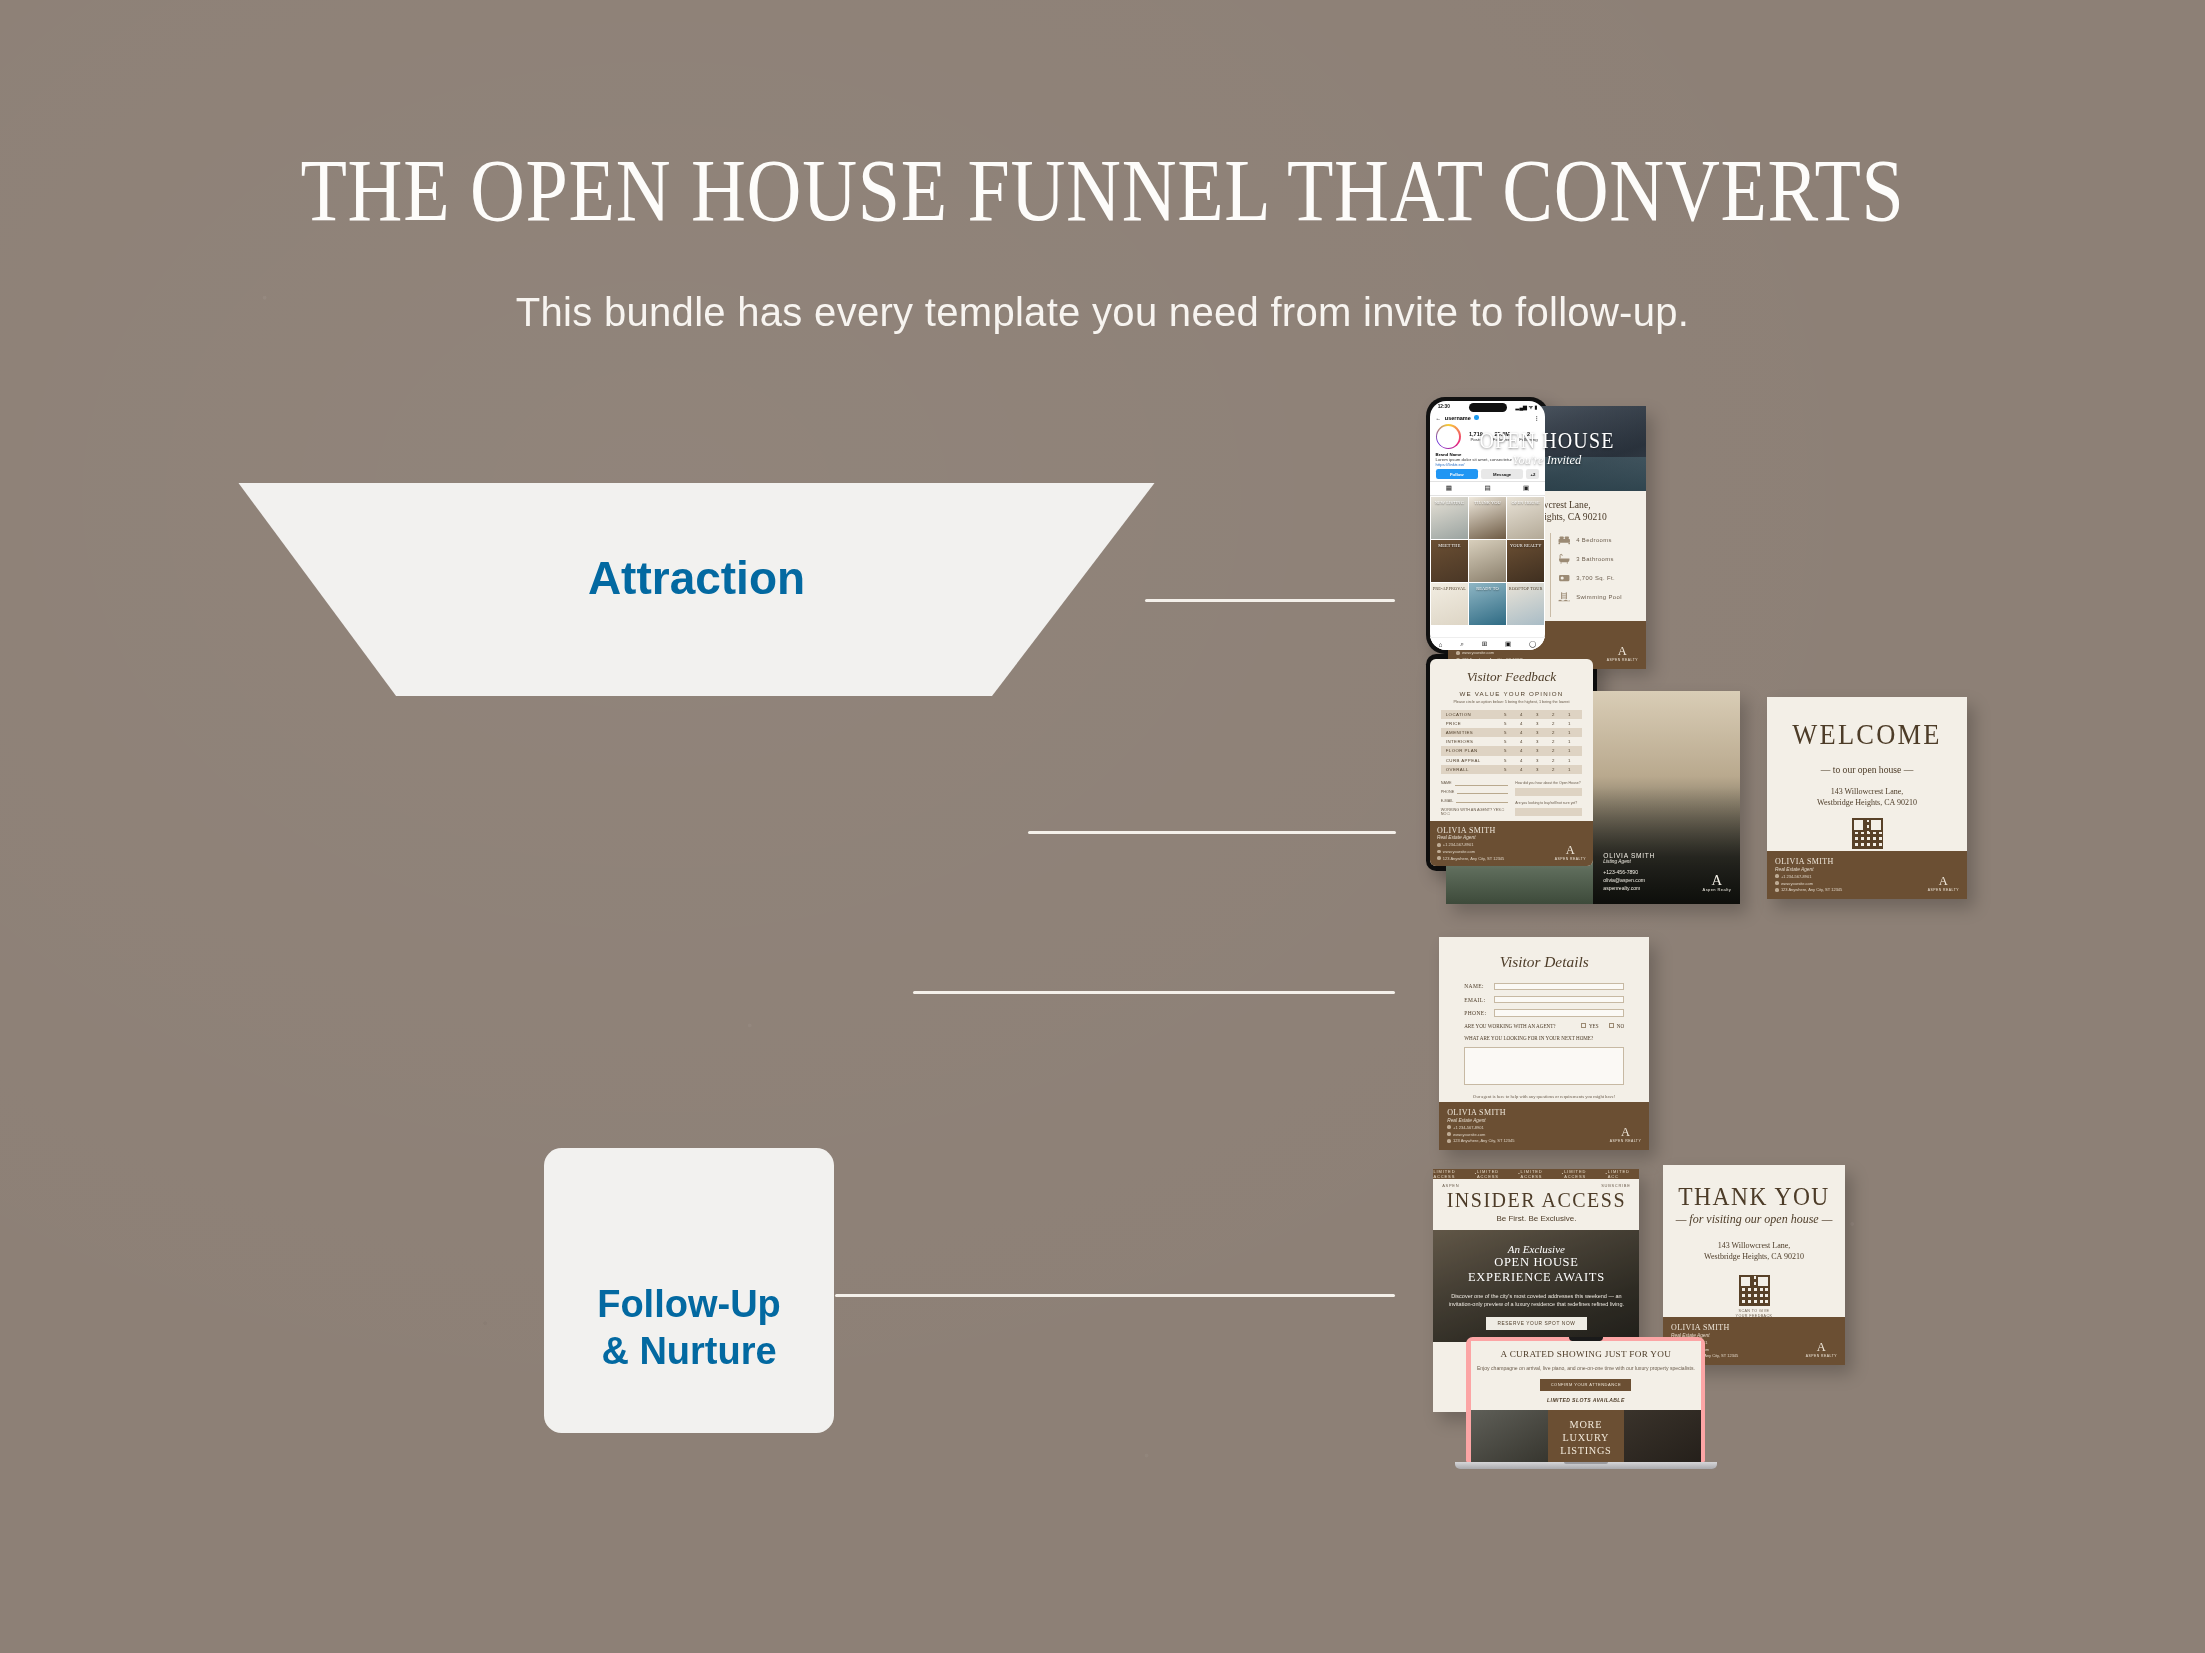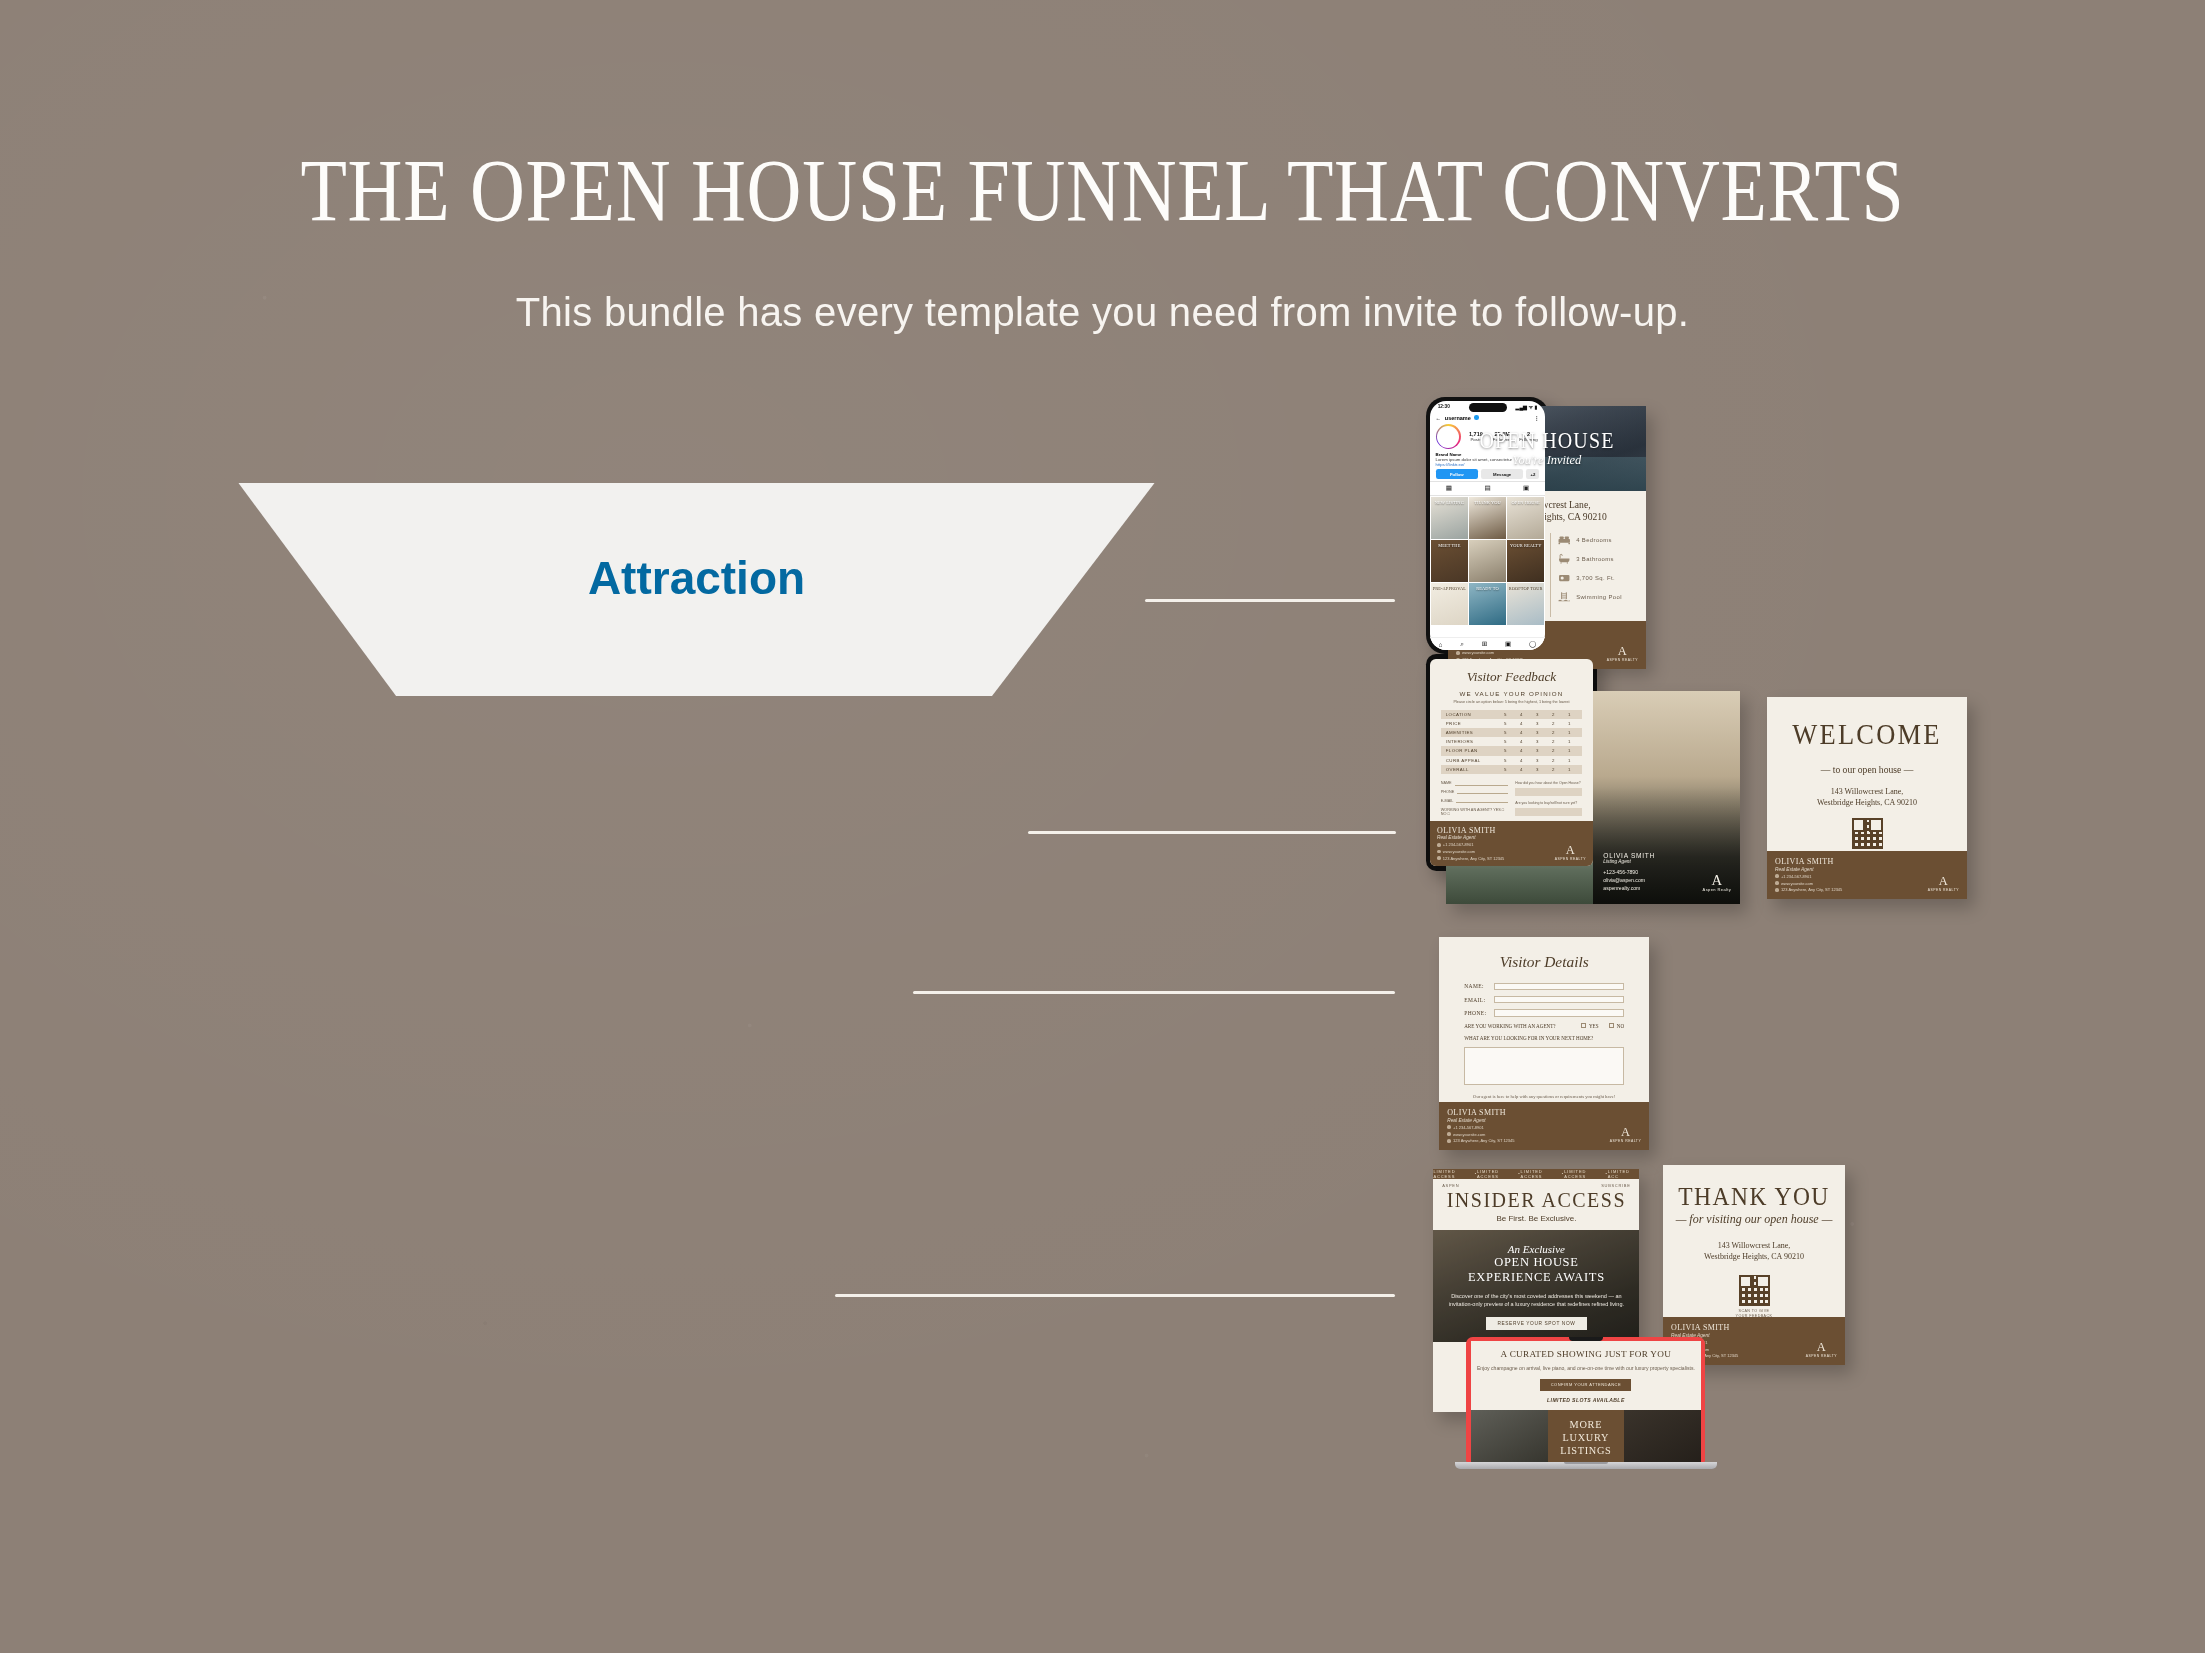--- a/index.html
+++ b/index.html
@@ -265,21 +265,21 @@
   .em-hero{ position:relative; height:112px;
     background:linear-gradient(160deg,#7d705c 0%,#5a5244 35%,#3c382e 70%,#2a2822 100%);
     display:flex; flex-direction:column; align-items:center; justify-content:center; text-align:center; padding:0 14.7px; }
   .em-hero:before{ content:""; position:absolute; inset:0; background:rgba(0,0,0,.22); }
   .eh-script{ font-family:"Liberation Serif", serif; font-style:italic; color:#fff; font-size:11px; z-index:2; }
   .eh-t1{ font-family:"Liberation Serif", serif; color:#fff; font-size:12.5px; letter-spacing:0.7px; z-index:2; transform:scaleY(1.05); }
   .eh-t2{ font-family:"Liberation Serif", serif; color:#fff; font-size:12.5px; letter-spacing:0.7px; z-index:2; transform:scaleY(1.05); }
   .eh-p{ color:#efeae2; font-size:5.5px; line-height:1.6; margin-top:6.6px; z-index:2; }
   .eh-btn{ margin-top:8px; background:#efece4; color:#4d3c28; font-size:4.8px; padding:3.7px 11.8px; letter-spacing:0.6px; z-index:2; }
   .laptop{ position:absolute; left:33px; top:168px; width:239px; height:143px; z-index:5; }
-  .lap-screen{ background:#ef4444; border-radius:6.6px 6.6px 1.5px 1.5px; padding:4.4px 4.4px 0; height:125px; position:relative; }
+  .lap-screen{ background:#fca5a5; border-radius:6.6px 6.6px 1.5px 1.5px; padding:4.4px 4.4px 0; height:125px; position:relative; }
   .lap-cam{ position:absolute; left:50%; transform:translateX(-50%); top:0; width:34px; height:4.4px; background:#1a1a1a; border-radius:0 0 3.7px 3.7px; z-index:3;}
   .lap-in{ background:#f3efe7; height:100%; overflow:hidden; }
   .lp-h{ text-align:center; font-family:"Liberation Serif", serif; font-size:9.2px; color:#4d3c28; padding-top:8px; letter-spacing:0.3px; }
   .lp-p{ text-align:center; font-size:5.1px; color:#6a5c4c; margin-top:4.4px; line-height:1.6; }
   .lp-btn{ display:block; margin:6.6px auto 0; background:#6b4f33; color:#f0e7d8; font-size:4px; padding:3.7px 10.3px; letter-spacing:0.5px; width:max-content; }
   .lp-lim{ text-align:center; font-size:5.1px; font-style:italic; font-weight:700; color:#4d3c28; margin-top:6.6px; letter-spacing:0.4px; }
   .lp-strip{ display:flex; height:56px; margin-top:6.6px; }
   .lp-s1{ flex:1; background:linear-gradient(150deg,#5f5f58,#35342d); }
   .lp-s2{ flex:1; background:#6b4f33; display:flex; flex-direction:column; align-items:center; justify-content:center;
           font-family:"Liberation Serif", serif; color:#f1e8d9; font-size:10.3px; line-height:1.25; letter-spacing:0.7px; }
@@ -309,20 +309,24 @@
 
   <div class="seg seg-1">
     <span class="lbl">Attraction</span>
   </div>
   <div class="connector" style="left:1145px; top:599px; width:250px;"></div>
 
   <div class="connector" style="left:1028px; top:831px; width:368px;"></div>
 
   <div class="connector" style="left:913px; top:991px; width:482px;"></div>
 
+  <div class="seg seg-4">
+    <span class="lbl">Follow-Up</span>
+    <span class="lbl" style="margin-top:4.4px">&amp; Nurture</span>
+  </div>
   <div class="connector" style="left:835px; top:1294px; width:560px;"></div>
 </div>
 
 <div class="mockups">
 
   <div class="mk flyer">
     <div class="flyer-hero">
       <div class="oh-title">OPEN HOUSE</div>
       <div class="oh-sub">You're Invited</div>
     </div>

